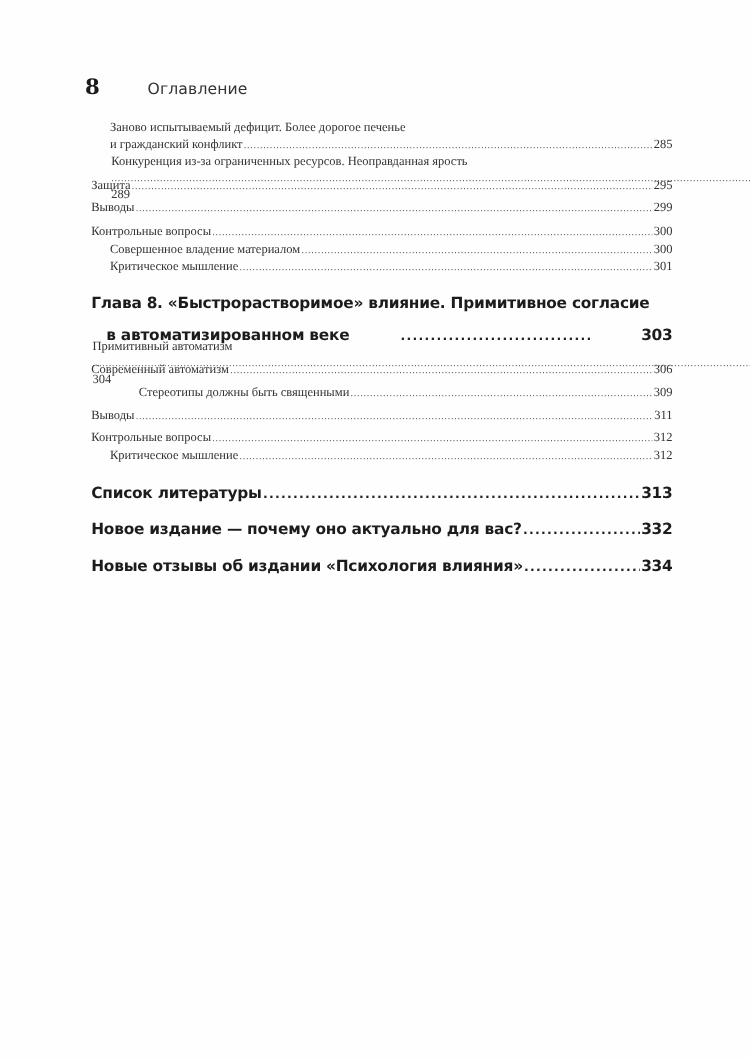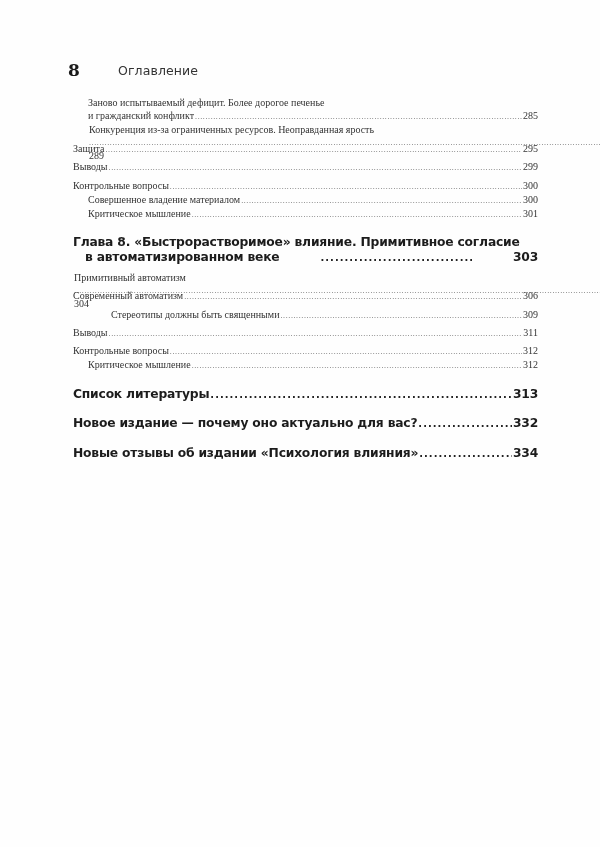--- a/index.html
+++ b/index.html
@@ -71,21 +71,21 @@
       <span class="t">Критическое мышление</span>
       <span class="dots"></span>
       <span class="p">301</span>
     </div>
 
     <div class="row bold nolead" style="top:235px;">
       <span class="t">Глава 8. «Быстрорастворимое» влияние. Примитивное согласие</span>
       <span class="dots"></span>
       <span class="p"></span>
     </div>
-    <div class="row bold indent" style="top:250px;gap:40px;">
+    <div class="row bold indent" style="top:261px;gap:40px;">
       <span class="t">в автоматизированном веке</span>
       <span class="dots"></span>
       <span class="p">303</span>
     </div>
 
     <div class="row" style="top:271px;flex-direction:column;">
       <span class="t">Примитивный автоматизм</span>
       <span class="dots"></span>
       <span class="p">304</span>
     </div>

